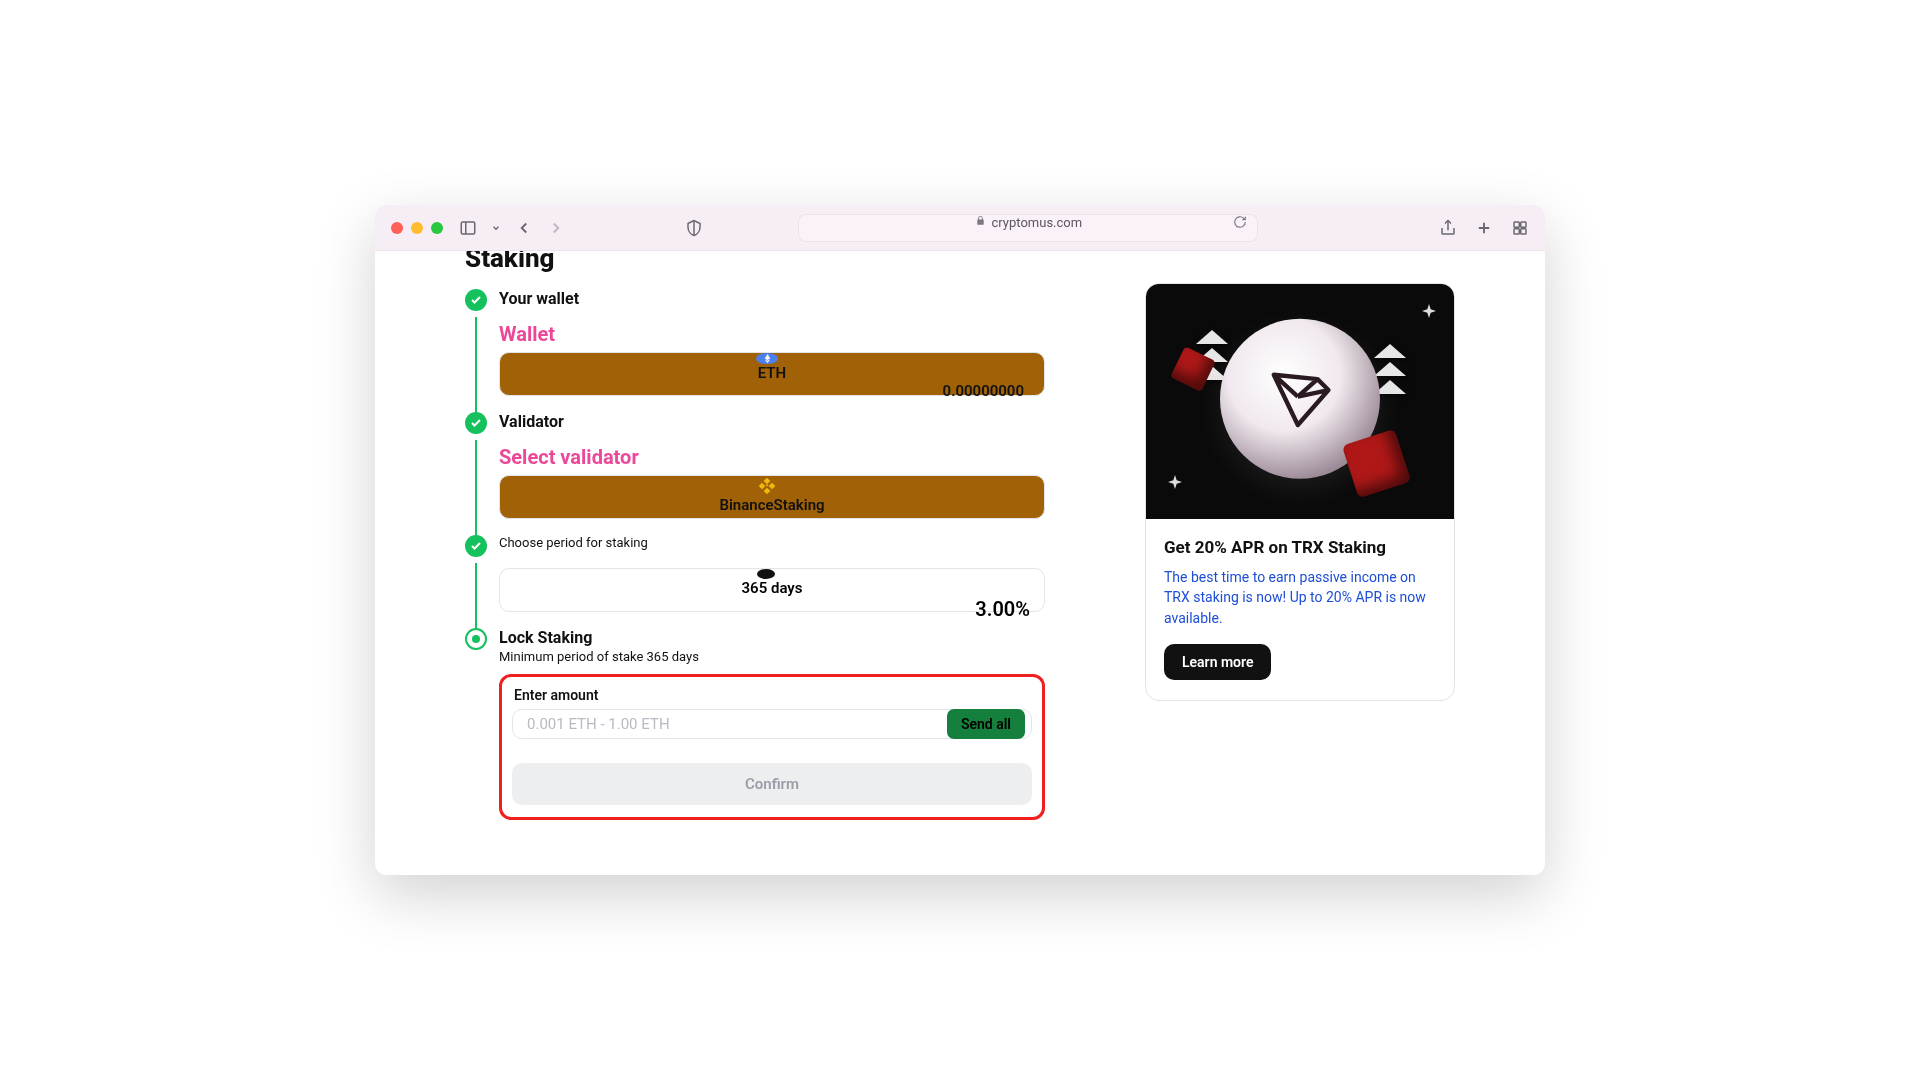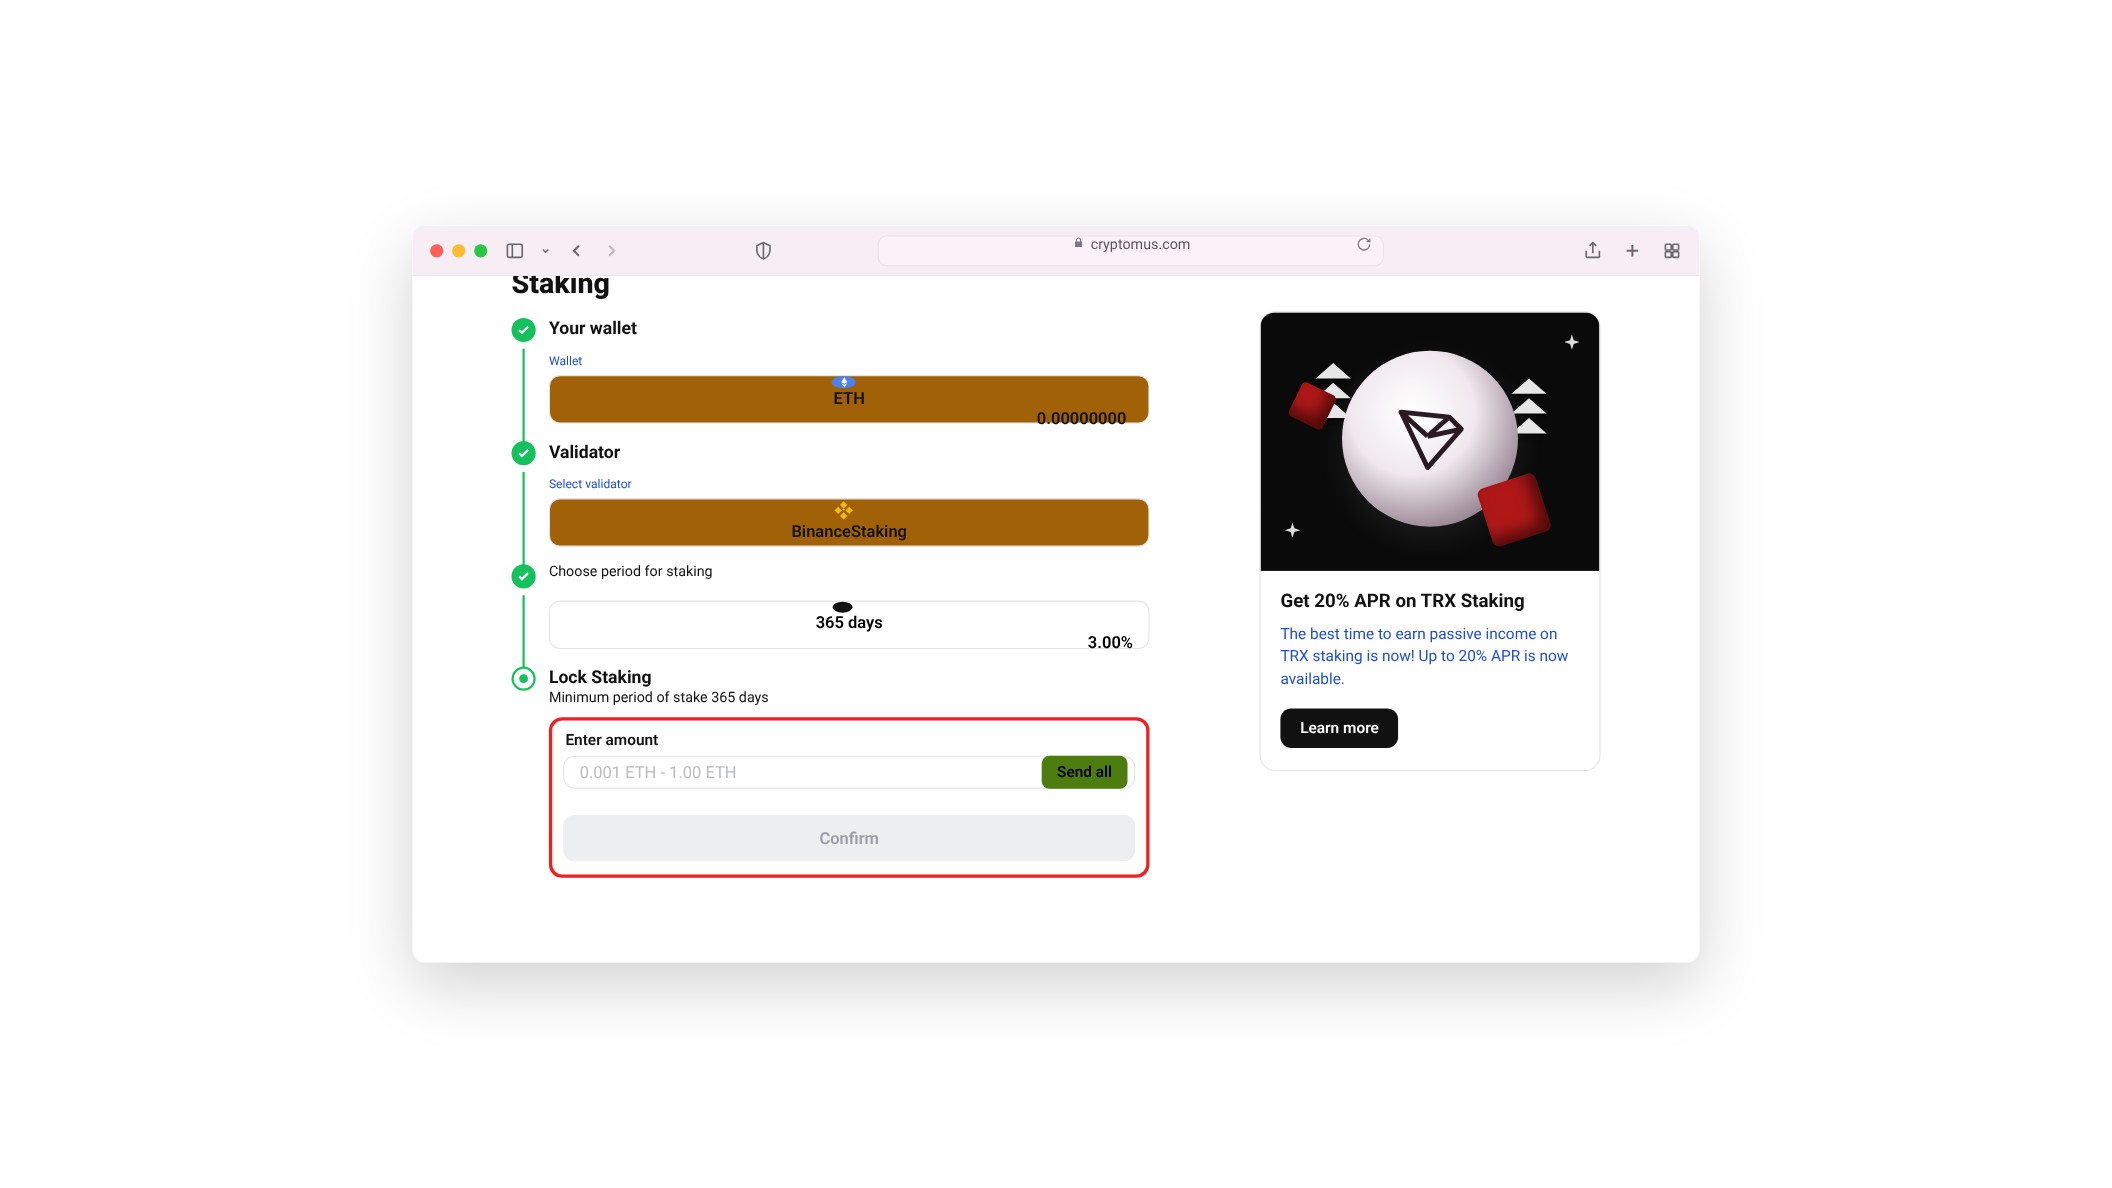--- a/index.html
+++ b/index.html
@@ -88,21 +88,21 @@
       border: 2px solid #15c15d;
     }
     .step-icon.current::after {
       content: "";
       width: 8px; height: 8px;
       border-radius: 50%;
       background: #15c15d;
     }
     .step-title { font-size: 16px; font-weight: 700; color: #111; }
     .step-sub { font-size: 13px; color: #111; margin-top: 2px; }
-    .step-label { font-size: 11px; font-weight: 400; color: #1d4ed8; margin-top: 14px; margin-bottom: 6px; }
+    .step-label { font-size: 20px; font-weight: 700; color: #ec4899; margin-top: 14px; margin-bottom: 6px; }
     
     .dropdown {
       border: 1px solid #e2e4e8;
       border-radius: 10px;
       height: 44px;
       display: flex;
       align-items: center;
       padding: 0 14px;
       background: #a16207;
       cursor: pointer;
@@ -123,41 +123,41 @@
     
     .radio-row {
       border: 1px solid #e2e4e8; border-radius: 10px; height: 44px;
       display: flex; align-items: center; padding: 0 14px; margin-top: 18px; flex-direction: column;
     }
     .radio {
       width: 18px; height: 18px; border-radius: 50%;
       border: 5px solid #111; margin-right: 12px;
     }
     .radio-text { font-size: 15px; font-weight: 600; }
-    .radio-rate { margin-left: auto; font-size: 15px; font-weight: 600; }
+    .radio-rate { margin-left: auto; font-size: 20px; font-weight: 600; }
     
     
     .highlight-box {
       border: 3px solid #f02020;
       border-radius: 12px;
       padding: 10px 10px 12px;
       margin-top: 10px;
     }
     .amount-label { font-size: 14px; font-weight: 600; color: #111; margin-bottom: 6px; padding-left: 2px; }
     .amount-field {
       border: 1px solid #e2e4e8; border-radius: 10px; height: 30px;
       display: flex; align-items: center; padding: 0 6px 0 14px; background: #fff;
     }
     .amount-field input {
       flex: 1; border: none; outline: none; font-size: 15px; color: #111;
       background: transparent;
     }
     .amount-field input::placeholder { color: #b8bbc2; }
     .send-all {
-      background: #4d7c0f; border: none; border-radius: 7px;
+      background: #15803d; border: none; border-radius: 7px;
       padding: 7px 14px; font-size: 14px; font-weight: 600; cursor: pointer;
     }
     .confirm-btn {
       width: 100%; height: 42px; border: none; border-radius: 10px;
       background: #edeef0; color: #9b9ea6; font-size: 15px; font-weight: 600;
       margin-top: 24px; cursor: pointer;
     }
     
     
     .promo {

